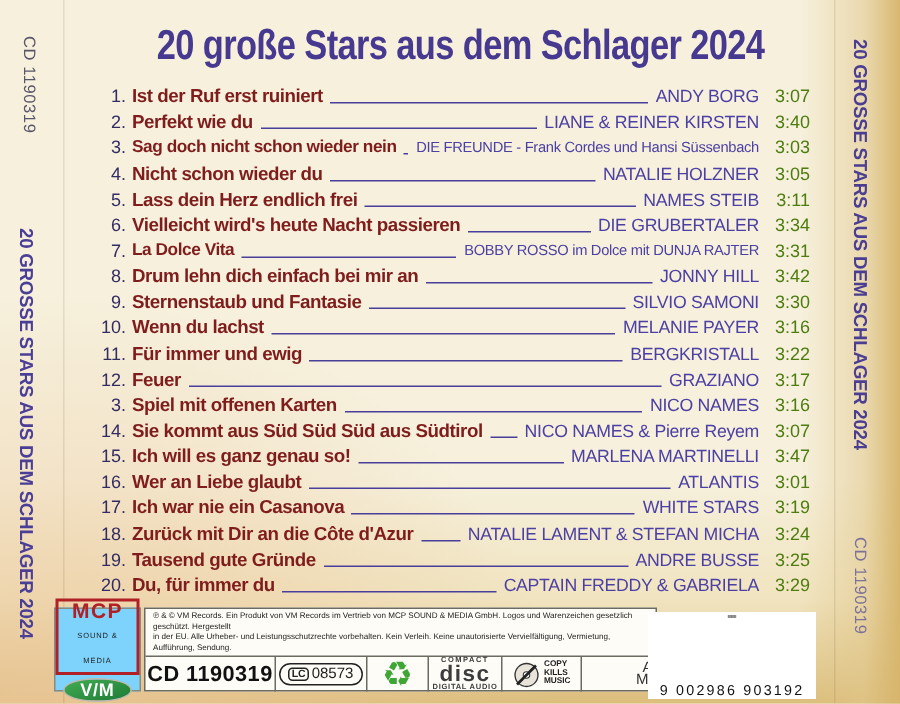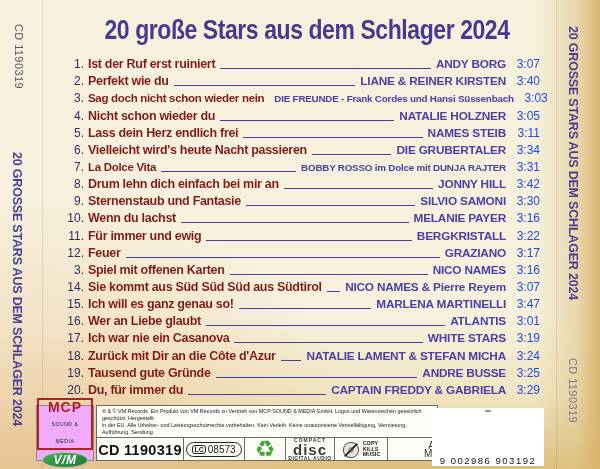--- a/index.html
+++ b/index.html
@@ -27,33 +27,33 @@
   .page-title{position:absolute;left:60px;top:14px;width:480px;margin:0;text-align:center;
     font-size:28px;font-weight:bold;letter-spacing:-0.5px;color:#46398f;}
   .squeeze{display:inline-block;transform:scaleX(0.82);transform-origin:50% 50%;white-space:nowrap;}
 
   
   .tracks{position:absolute;left:62px;top:55px;width:478px;}
   .track{display:flex;align-items:flex-end;height:17.15px;white-space:nowrap;}
   .track .num{flex:0 0 22px;text-align:right;padding-right:4px;font-size:12px;line-height:15px;color:#332c63;}
   .track .ttl{font-weight:bold;font-size:12.5px;line-height:15px;letter-spacing:-0.3px;color:#7f1d1d;}
   .track .line{flex:1 1 20px;min-width:0;height:0;border-bottom:1.4px solid #493e99;margin:0 5px 3px 5px;}
-  .track .artist{font-size:11.8px;line-height:15px;letter-spacing:-0.2px;color:#4c40a4;margin-right:7px;font-weight:bold;}
-  .track .time{flex:0 0 27px;text-align:right;font-size:12px;line-height:15px;color:#1d4ed8;}
+  .track .artist{font-size:11.8px;line-height:15px;letter-spacing:-0.2px;color:#4c40a4;margin-right:7px;}
+  .track .time{flex:0 0 27px;text-align:right;font-size:12px;line-height:15px;color:#4d7c0f;}
   .track.tight .ttl{font-size:11.5px;}
   .track.tight .artist{font-size:9.8px;}
 
   
-  .mcp-box{position:absolute;left:36px;top:405px;width:58px;height:56px;background:#f0abfc;
+  .mcp-box{position:absolute;left:36px;top:405px;width:58px;height:56px;background:#7dd3fc;
     border:1px solid #8a8a80;box-sizing:border-box;display:flex;flex-direction:column;align-items:center;justify-content:center;gap:2px;}
   .mcp-logo{border:2px solid #b02025;padding:0 3px;line-height:13px;text-align:center;}
   .mcp-logo .mcp-text{color:#b02025;font-weight:bold;font-size:14px;letter-spacing:1px;}
   .mcp-sub{font-size:5px;letter-spacing:0.6px;color:#222;}
   .vm-logo{width:44px;height:19px;border-radius:50%;background:linear-gradient(160deg,#43ad53,#1d7a35);
-    border:1px solid #bcb9ae;color:#fff;font-weight:bold;font-style:italic;font-size:12px;
+    border:1px solid #bcb9ae;color:#fff;font-weight:bold;font-size:12px;
     display:flex;align-items:center;justify-content:center;letter-spacing:0.5px;}
 
   .info-strip{position:absolute;left:96px;top:405px;width:342px;height:56px;background:#fdfcf6;
     border:1px solid #6b6b62;box-sizing:border-box;display:flex;flex-direction:column;}
   .fine-print{padding:2px 5px 1px 5px;font-size:5.4px;line-height:7px;color:#222;border-bottom:1px solid #6b6b62;}
   .cells{flex:1;display:flex;align-items:stretch;}
   .cell{border-right:1px solid #6b6b62;display:flex;align-items:center;justify-content:center;}
   .cell:last-child{border-right:none;}
   .cell-catalog{flex:0 0 86px;font-size:14.5px;font-weight:bold;letter-spacing:0.3px;color:#111;}
   .cell-lc{flex:0 0 60px;}

